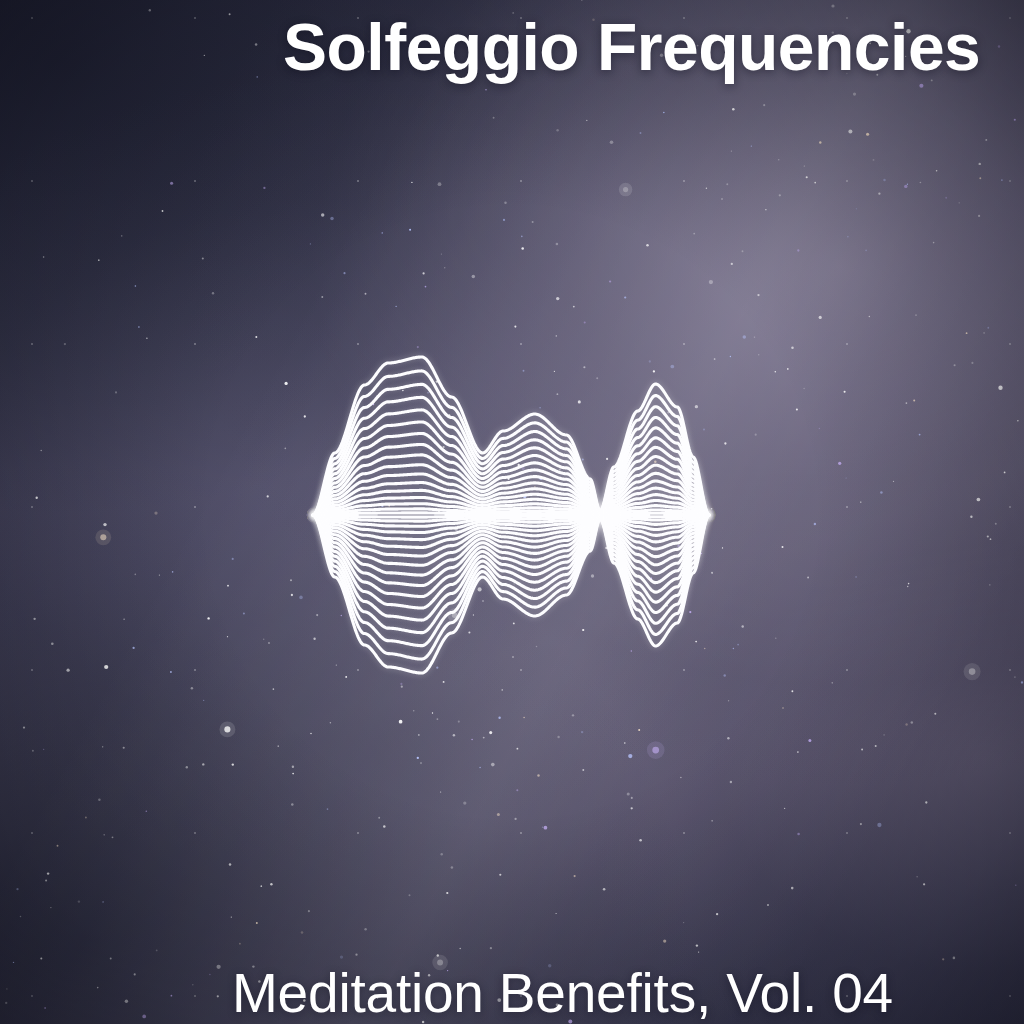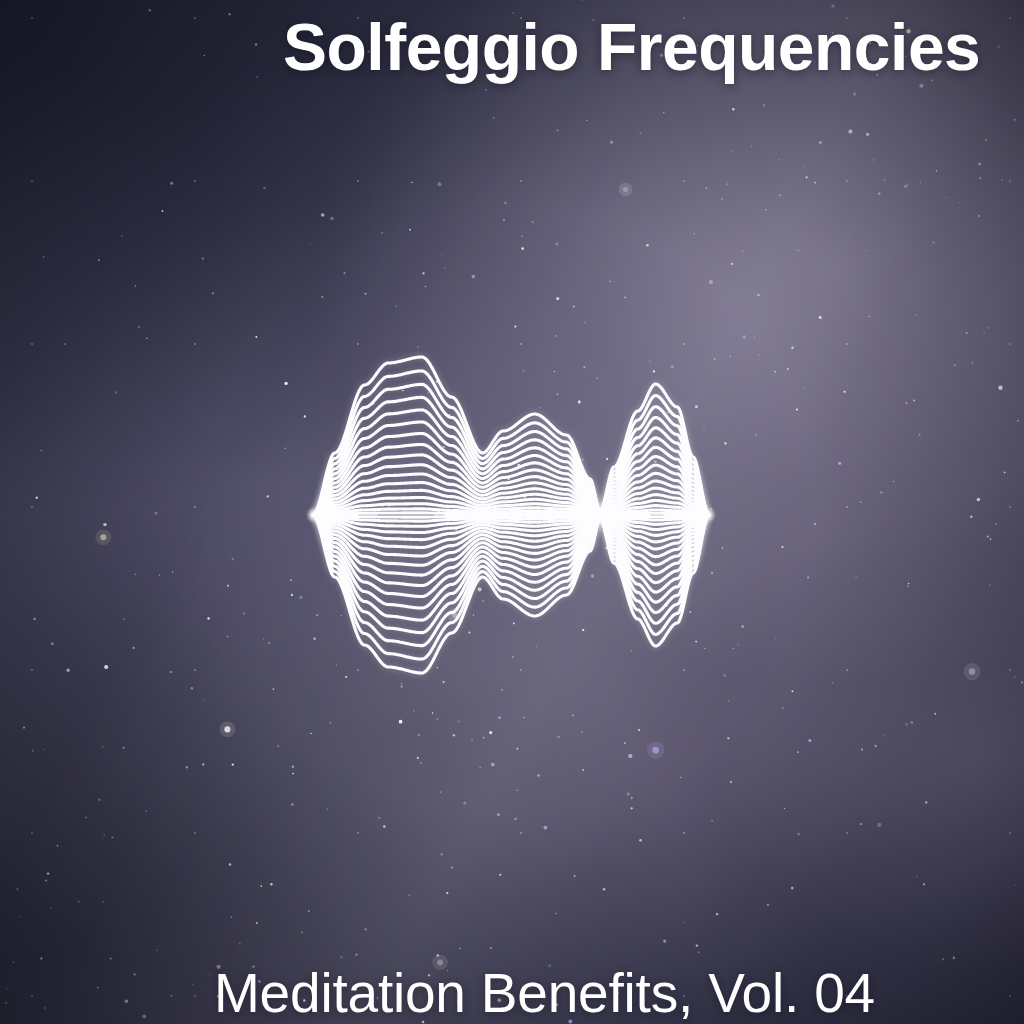--- a/index.html
+++ b/index.html
@@ -82,21 +82,21 @@
   #subtitle {
     left: 485px;
     top: 112px;
     font-size: 47px;
     font-weight: 400;
     letter-spacing: 0px;
     line-height: 1.1;
     text-shadow: 0 2px 9px rgba(10,10,25,0.40);
   }
   #footer {
-    left: 214px;
+    left: 232px;
     top: 963px;
     font-size: 55px;
     font-weight: 400;
     letter-spacing: -0.2px;
     line-height: 1.1;
     text-shadow: 0 2px 9px rgba(10,10,25,0.40);
   }
 
   
   #waveform {

